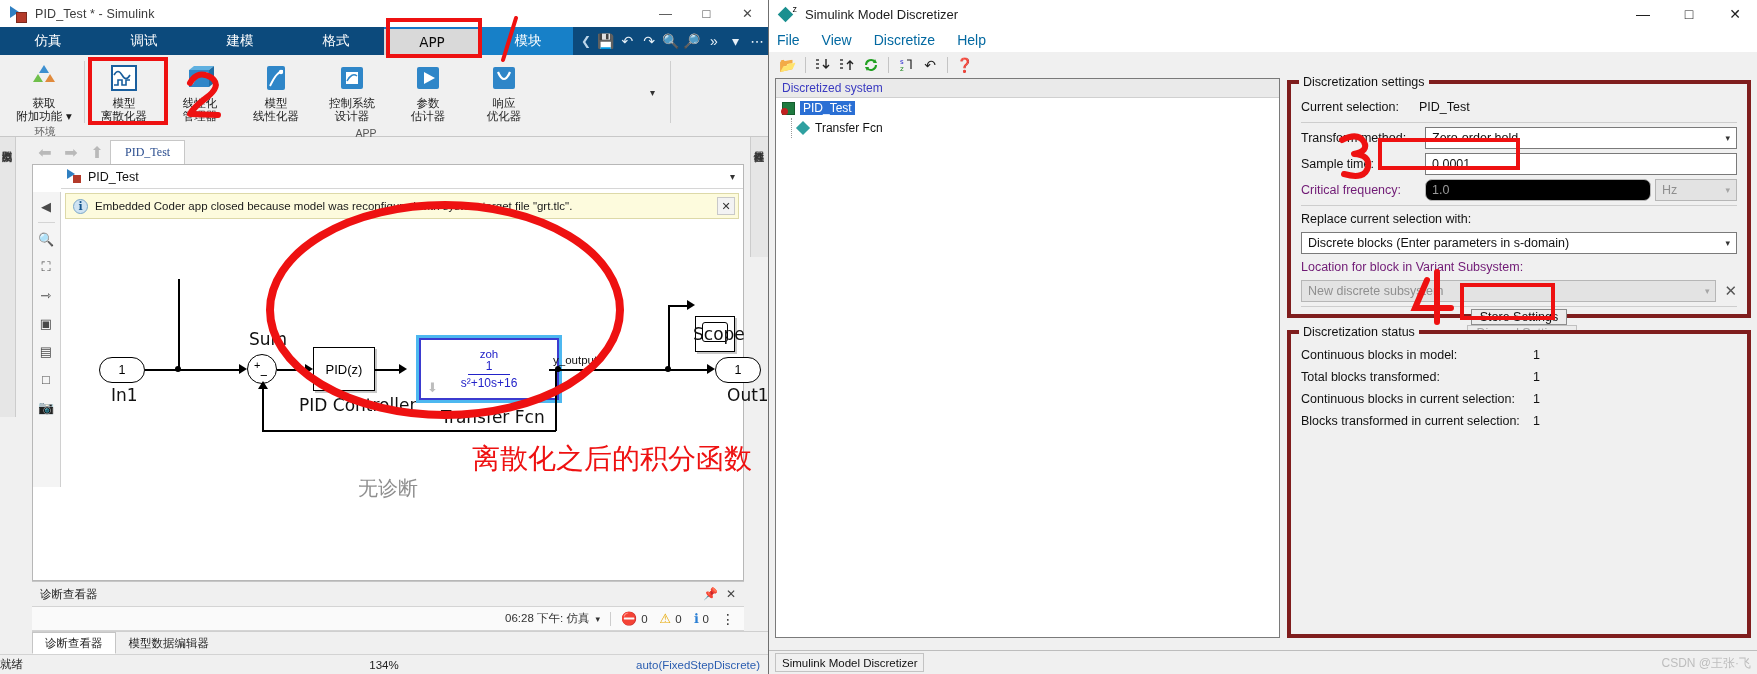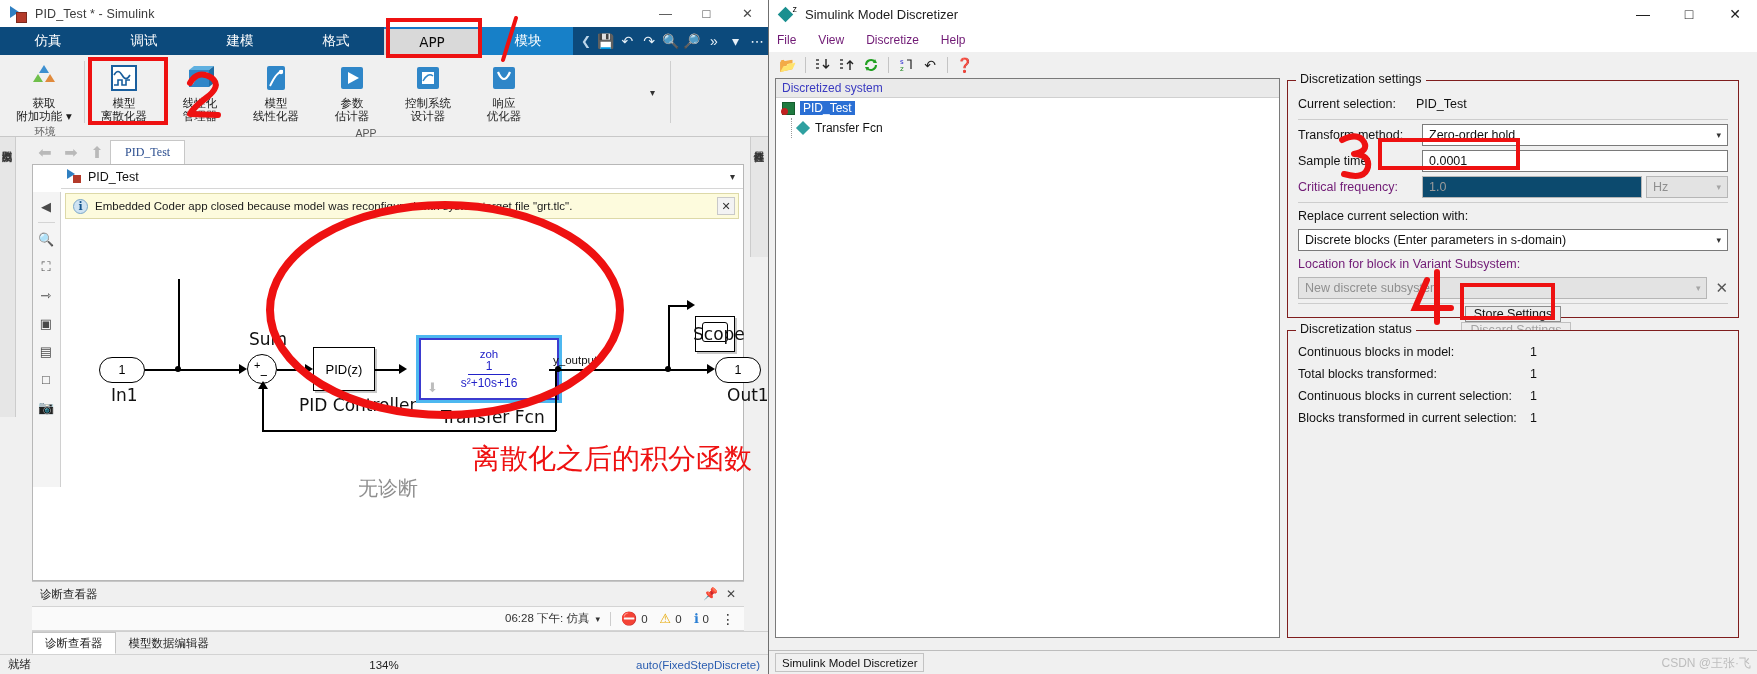--- a/index.html
+++ b/index.html
@@ -251,21 +251,21 @@
     height: 22px; padding: 0 12px; display: flex; align-items: center; font-size: 11.5px;
     color: #222; border: 1px solid transparent;
   }
   .btab.active { background: #fff; border: 1px solid #c5c5c5; border-bottom-color: #fff; }
 
   .sl-statusbar {
     position: absolute; left: 0; bottom: 0; width: 768px; height: 20px;
     background: #f0f0f0; border-top: 1px solid #d3d3d3; display: flex; align-items: center;
     font-size: 11.5px; color: #222;
   }
-  .sb-left { margin-left: 8px; }
+  .sb-left { }
   .sb-zoom { position: absolute; left: 0; right: 0; text-align: center; }
   .sb-right { position: absolute; right: 8px; color: #2a5db0; }
 
   
   #disc-window {
     position: absolute; left: 768px; top: 0; width: 989px; height: 674px;
     background: #f0f0f0; border-left: 1px solid #6f6f6f;
   }
   .dw-titlebar {
     position: absolute; left: 0; top: 0; width: 989px; height: 28px;
@@ -284,21 +284,21 @@
   .dw-title-text { font-size: 13px; color: #1c1c1c; margin-left: 8px; }
   .dw-winbtns { position: absolute; right: 0; top: 0; display: flex; height: 28px; }
   .dw-winbtn {
     width: 46px; height: 28px; display: flex; align-items: center; justify-content: center;
     font-size: 14px; color: #202020;
   }
   .dw-menubar {
     position: absolute; left: 0; top: 28px; width: 989px; height: 24px;
     background: #fff; display: flex; align-items: center; padding-left: 8px;
   }
-  .dw-menu { font-size: 12px; color: #701a75; margin-right: 22px; }
+  .dw-menu { font-size: 14px; color: #0369a1; margin-right: 22px; }
   .dw-toolbar {
     position: absolute; left: 0; top: 52px; width: 989px; height: 26px;
     background: #f0f0f0; display: flex; align-items: center; padding-left: 7px;
   }
   .tb-btn {
     width: 24px; height: 22px; display: flex; align-items: center; justify-content: center;
     font-size: 14px; color: #222;
   }
   .tb-sep { width: 1px; height: 16px; background: #c4c4c4; margin: 0 5px; }
 
@@ -325,21 +325,21 @@
   .tree-lbl { font-size: 12px; color: #111; }
   .tree-dots {
     position: absolute; left: 15px; top: 39px; width: 1px; height: 20px;
     border-left: 1px dotted #999;
   }
 
   .settings-pane {
     position: absolute; left: 518px; top: 78px; right: 6px; bottom: 36px;
   }
   .fieldset {
-    position: absolute; left: 0; right: 12px; border: 1px solid #7f1d1d; background: #f0f0f0;
+    position: absolute; left: 0; right: 0; border: 4px solid #7f1d1d; background: #f0f0f0;
   }
   .fs-legend {
     position: absolute; left: 8px; top: -9px; background: #f0f0f0; padding: 0 4px;
     font-size: 12.5px; color: #111;
   }
   .row { display: flex; align-items: center; margin: 0 10px; height: 26px; }
   .lbl { font-size: 12.5px; color: #111; }
   .lbl.dim { color: #701a75; }
   .hline { height: 1px; background: #cdcdcd; margin: 2px 10px; }
 
@@ -347,21 +347,21 @@
     height: 22px; border: 1px solid #7a7a7a; background: #fff; display: flex;
     align-items: center; padding-left: 6px; font-size: 12.5px; color: #111; position: relative;
   }
   .sel-combo.dis { background: #e3e3e3; border-color: #b6b6b6; color: #8f8f8f; }
   .sel-combo .cv { position: absolute; right: 6px; font-size: 9px; color: #333; }
   .sel-combo.dis .cv { color: #a5a5a5; }
   .txtin {
     height: 22px; border: 1px solid #7a7a7a; background: #fff; display: flex; align-items: center;
     padding-left: 6px; font-size: 12.5px; color: #111;
   }
-  .txtin.dis { background: #0c4a6e; border-color: #b6b6b6; color: #9a9a9a; }
+  .txtin.dis { background: #000000; border-color: #b6b6b6; color: #9a9a9a; border-radius: 7px; }
   .btn {
     height: 23px; border: 1px solid #8d8d8d; background: #ececec; display: flex;
     align-items: center; justify-content: center; font-size: 12.5px; color: #111; padding: 0 8px;
   }
   .btn.dis { color: #a3a3a3; border-color: #c0c0c0; }
   .sz-btn {
     height: 23px; border: 1px solid #3c86c8; background: #f4fafe;
     display: flex; align-items: center; justify-content: center;
   }
   .sz-s { font-size: 10px; color: #1a1acc; font-weight: bold; line-height: 9px; }
@@ -482,36 +482,36 @@
               <circle cx="22" cy="11" r="2.2" fill="#fff"></circle>
             </svg>
           </div>
           <div class="ri-label">模型</div>
           <div class="ri-label">线性化器</div>
         </div>
         <div class="ribbon-item">
           <div class="ri-icon">
             <svg width="34" height="34" viewBox="0 0 34 34">
               <rect x="6" y="6" width="22" height="22" rx="2" fill="#2f86c8"></rect>
-              <polygon points="13,11 24,17 13,23" fill="#fff"></polygon>
+              <rect x="11" y="11" width="12" height="12" fill="#fff"></rect>
+              <path d="M12 20 q5 -9 10 -5" stroke="#2f86c8" fill="none" stroke-width="1.5"></path>
             </svg>
           </div>
-          <div class="ri-label">参数</div>
-          <div class="ri-label">估计器</div>
+          <div class="ri-label">控制系统</div>
+          <div class="ri-label">设计器</div>
         </div>
         <div class="ribbon-item">
           <div class="ri-icon">
             <svg width="34" height="34" viewBox="0 0 34 34">
               <rect x="6" y="6" width="22" height="22" rx="2" fill="#2f86c8"></rect>
-              <rect x="11" y="11" width="12" height="12" fill="#fff"></rect>
-              <path d="M12 20 q5 -9 10 -5" stroke="#2f86c8" fill="none" stroke-width="1.5"></path>
+              <polygon points="13,11 24,17 13,23" fill="#fff"></polygon>
             </svg>
           </div>
-          <div class="ri-label">控制系统</div>
-          <div class="ri-label">设计器</div>
+          <div class="ri-label">参数</div>
+          <div class="ri-label">估计器</div>
         </div>
         <div class="ribbon-item">
           <div class="ri-icon">
             <svg width="34" height="34" viewBox="0 0 34 34">
               <rect x="6" y="6" width="22" height="22" rx="2" fill="#2f86c8"></rect>
               <path d="M11 11 q6 14 12 0" stroke="#fff" fill="none" stroke-width="2.2"></path>
             </svg>
           </div>
           <div class="ri-label">响应</div>
           <div class="ri-label">优化器</div>

